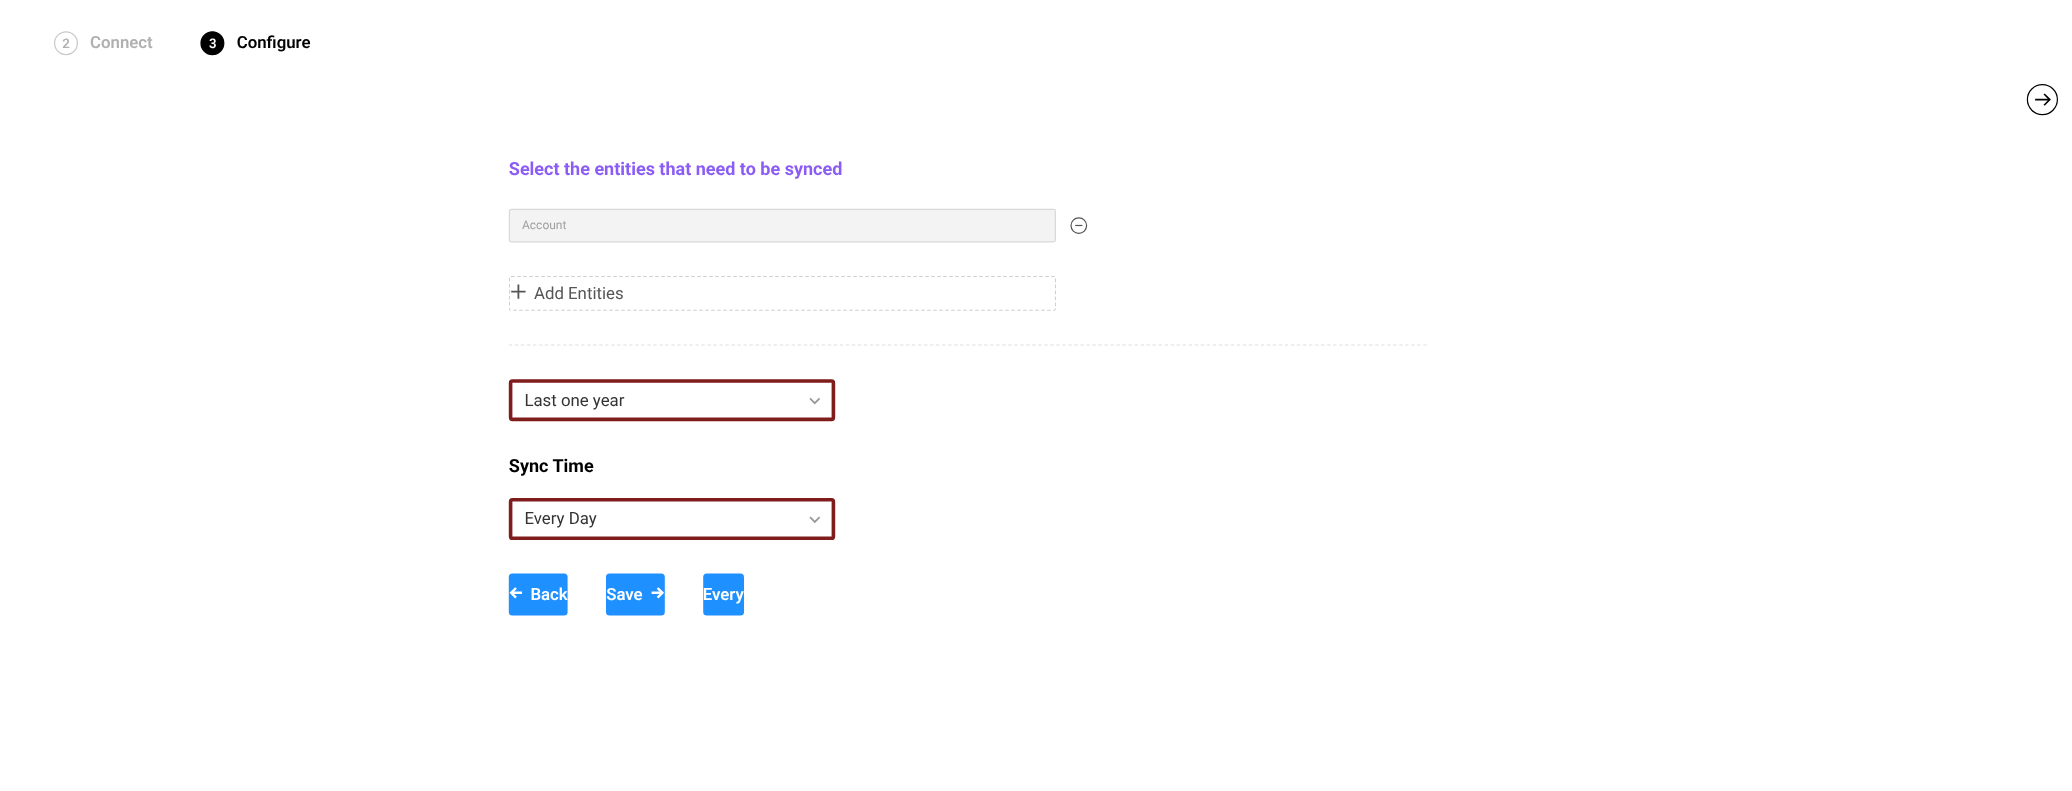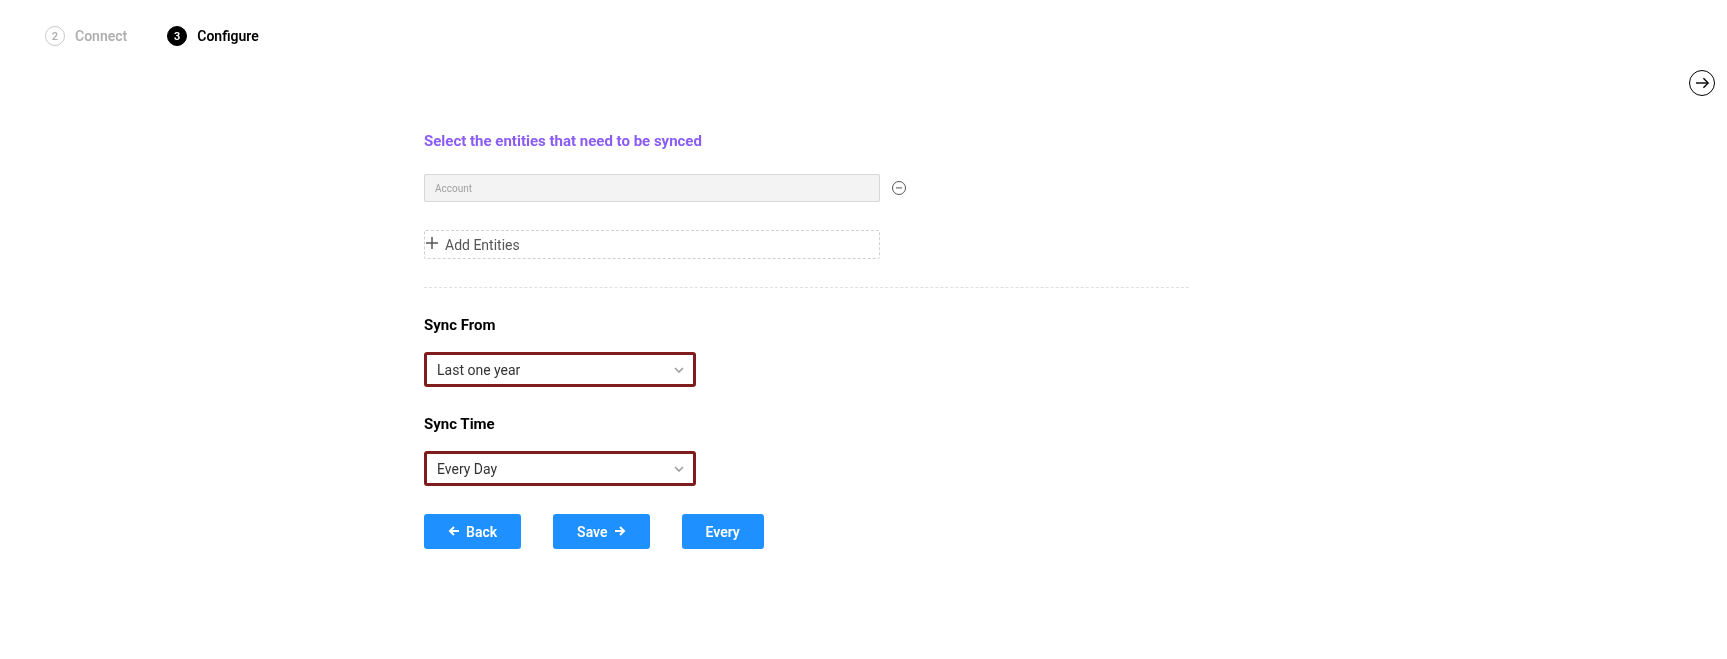--- a/index.html
+++ b/index.html
@@ -196,21 +196,21 @@
       margin-top: 12px;
     }
     .btn {
       height: 35px;
       border: none;
       border-radius: 3px;
       background: #1e90ff;
       color: #ffffff;
       font-size: 14px;
       font-weight: 600;
-      padding: 0 24px;
+      padding: 0 0;
       display: flex;
       align-items: center;
       gap: 6px;
       cursor: pointer;
       font-family: inherit;
     }
     .btn svg {
       width: 12px;
       height: 12px;
     }
@@ -252,21 +252,20 @@
       <svg viewBox="0 0 14 14" stroke="#555555" stroke-width="1.5">
         <line x1="7" y1="1" x2="7" y2="13"></line>
         <line x1="1" y1="7" x2="13" y2="7"></line>
       </svg>
     </span>
     <span>Add Entities</span>
   </button>
 
   <hr class="divider">
 
-  <div class="field-label">Sync From</div>
   <div class="select-wrap">
     <button class="select">
       <span>Last one year</span>
     </button>
     <span class="select-chevron">
       <svg viewBox="0 0 10 6" fill="none" stroke="#999999" stroke-width="1.5">
         <polyline points="1,1 5,5 9,1"></polyline>
       </svg>
     </span>
   </div>

